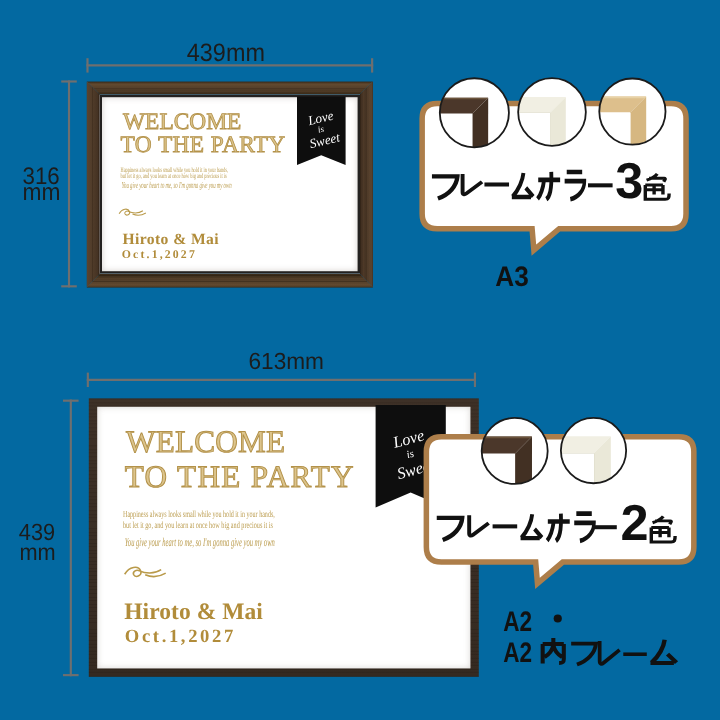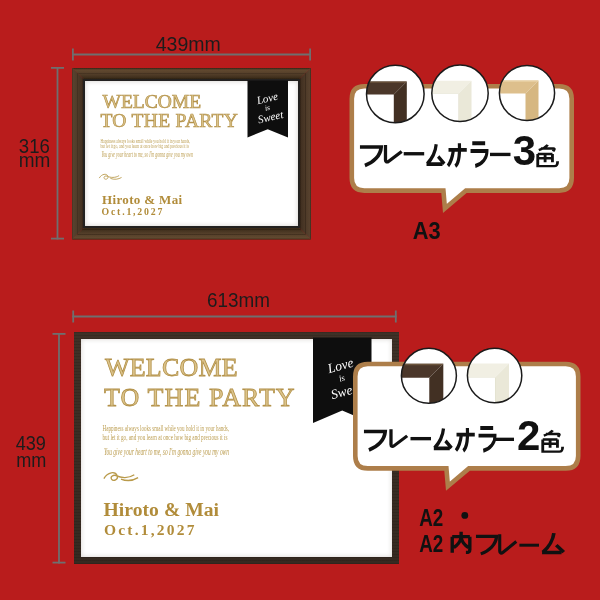--- a/index.html
+++ b/index.html
@@ -1,16 +1,16 @@
 <!DOCTYPE html>
 <html><head>
 <meta charset="utf-8">
 <style>
   html,body{margin:0;padding:0;background:#fff;}
-  #stage{position:relative;width:600px;height:600px;background:#b91c1c;overflow:hidden;
+  #stage{position:relative;width:600px;height:600px;background:#0369a1;overflow:hidden;
          font-family:"Liberation Sans",sans-serif;}
   .abs{position:absolute;}
   .bar-h{background:repeating-linear-gradient(0deg, rgba(25,15,6,0.22) 0 0.8px, rgba(0,0,0,0) 0.8px 2.6px, rgba(110,80,52,0.16) 2.6px 3.4px, rgba(0,0,0,0) 3.4px 5px),
          linear-gradient(180deg,#41301c 0%,#60482f 20%,#533e29 55%,#382917 100%);}
   .bar-v{background:repeating-linear-gradient(90deg, rgba(25,15,6,0.22) 0 0.8px, rgba(0,0,0,0) 0.8px 2.6px, rgba(110,80,52,0.16) 2.6px 3.4px, rgba(0,0,0,0) 3.4px 5px),
          linear-gradient(90deg,#5a4430 0%,#4e3a28 50%,#3e2d1f 100%);}
   .bar-hb{background:repeating-linear-gradient(0deg, rgba(25,15,6,0.30) 0 0.8px, rgba(0,0,0,0) 0.8px 2.6px, rgba(110,80,52,0.22) 2.6px 3.4px, rgba(0,0,0,0) 3.4px 5px),
          linear-gradient(0deg,#41301c 0%,#60482f 20%,#533e29 55%,#382917 100%);}
   .bar-vr{background:repeating-linear-gradient(90deg, rgba(25,15,6,0.30) 0 0.8px, rgba(0,0,0,0) 0.8px 2.6px, rgba(110,80,52,0.22) 2.6px 3.4px, rgba(0,0,0,0) 3.4px 5px),
          linear-gradient(270deg,#5a4430 0%,#4e3a28 50%,#3e2d1f 100%);}

